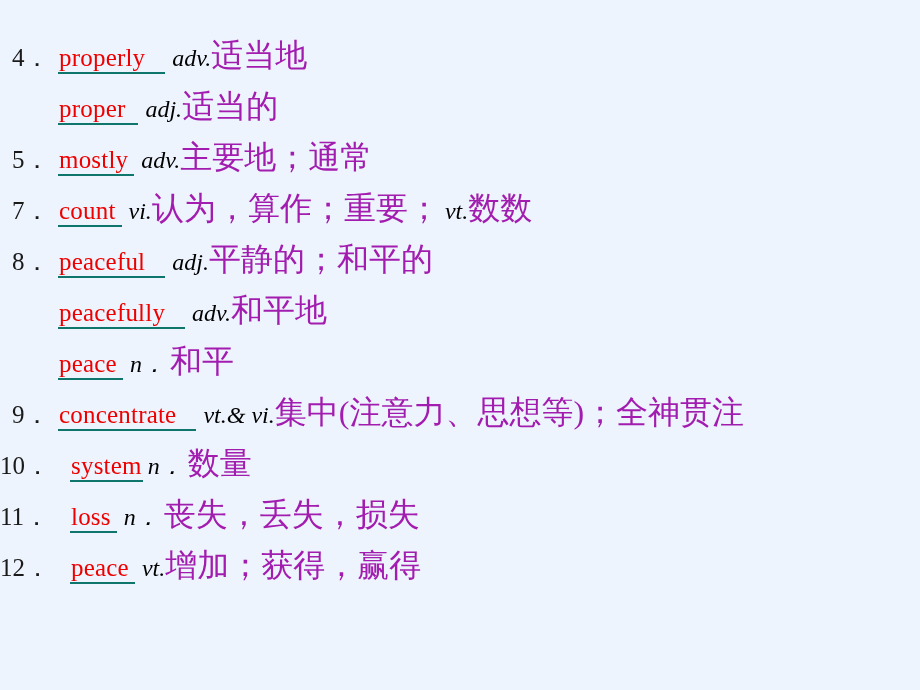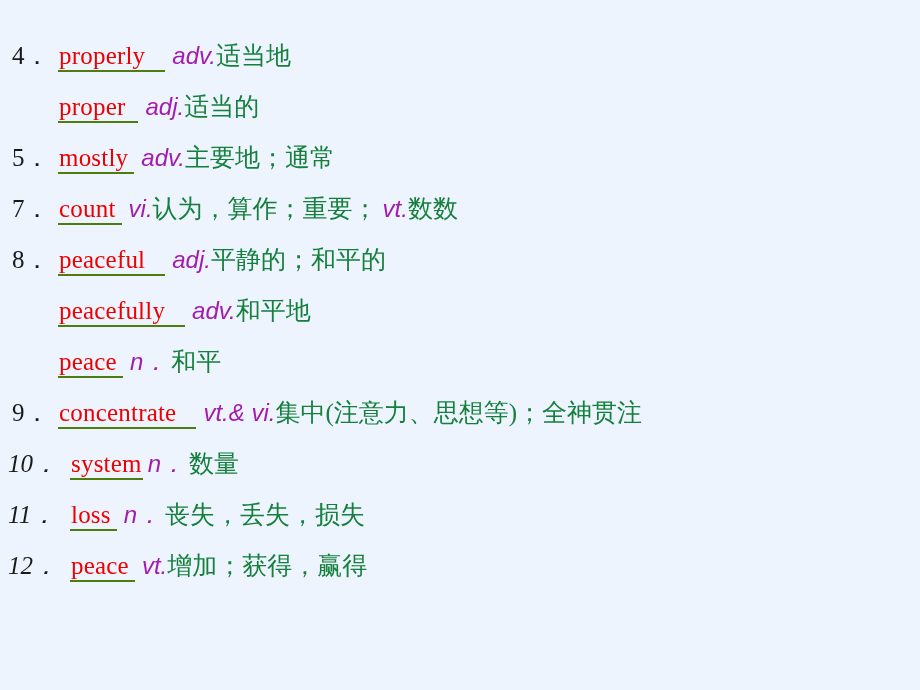--- a/index.html
+++ b/index.html
@@ -39,52 +39,51 @@
     display: inline-block;
     width: 58px;
     text-align: left;
     padding-left: 12px;
     box-sizing: border-box;
     font-size: 25px;
     color: #1a1a1a;
     font-family: "Liberation Serif", "DejaVu Serif", serif;
   }
   .num.wide {
-    padding-left: 8px;
+    padding-left: 0px;
     width: 70px;
-    font-style: italic;
   }
   
   .entry.sub .num {
     visibility: hidden;
   }
   
   .word {
     color: #ee0000;
-    border-bottom: 2px solid #4d7c0f;
+    border-bottom: 2px solid #0f766e;
     padding: 0 1px 1px 1px;
     font-family: "Liberation Serif", "DejaVu Serif", serif;
     font-size: 25px;
     letter-spacing: 0.2px;
   }
   .word.pad-sm { padding-right: 6px; }
   .word.pad-md { padding-right: 13px; margin-top: 16px; }
   .word.pad-lg { padding-right: 20px; }
   .pos {
     font-style: italic;
-    font-family: Liberation Sans, sans-serif;
+    font-family: Liberation Serif, serif;
     font-size: 24px;
-    color: #a21caf;
+    color: #000000;
     margin-left: 7px;
   }
   .pos.tight { margin-left: 5px; }
   .gloss {
     font-family: "Liberation Serif", "DejaVu Serif", serif;
-    font-size: 25px;
-    color: #15803d;
+    font-size: 32px;
+    color: #a21caf;
   }
   .spacer-sm { display: inline-block; width: 4px; }
 </style>
 </head>
 <body>
 
 <div class="slide">
   <ul class="vocab-list">
 
     <li class="entry">

